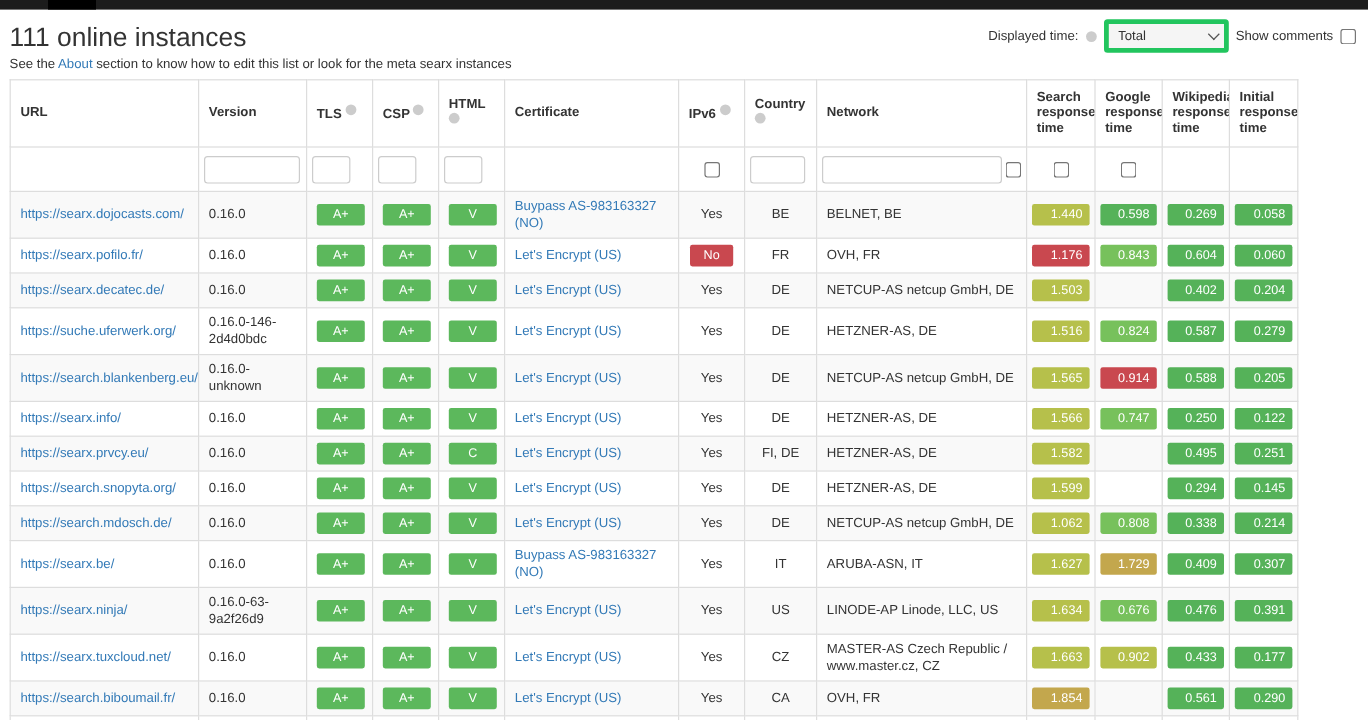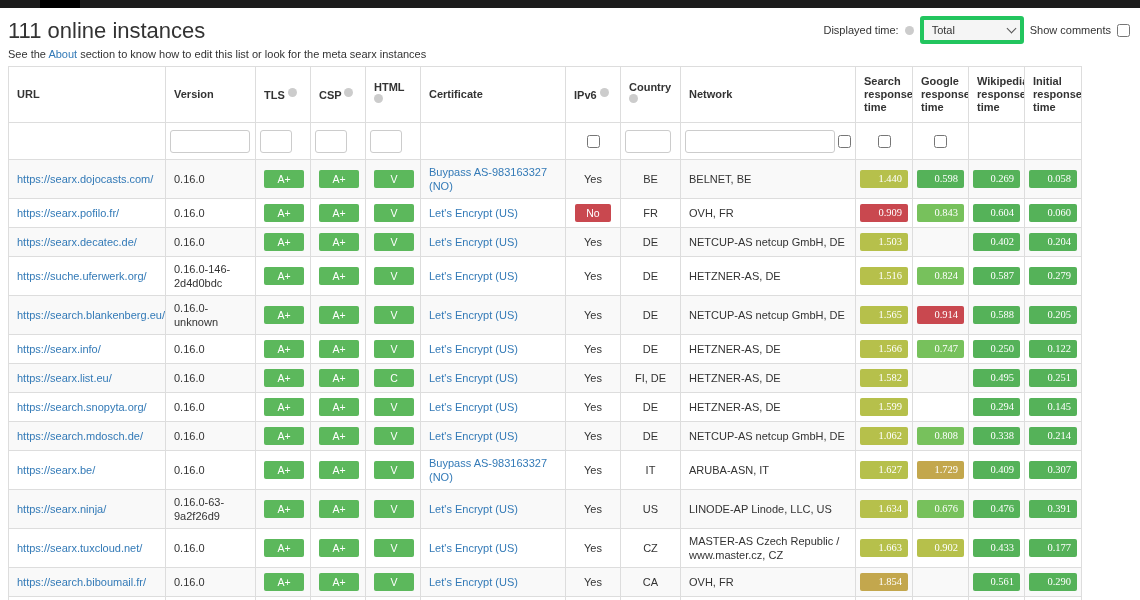--- a/index.html
+++ b/index.html
@@ -53,21 +53,21 @@
   .badge{
     display:inline-block;background:var(--badge-green);color:#fff;border-radius:2px;
     padding:2px 0;width:40px;text-align:center;font-size:10.5px;
   }
   .no-badge{
     display:inline-block;background:var(--time-red);color:#fff;border-radius:2px;
     padding:2px 0;width:36px;text-align:center;font-size:10.5px;
   }
   .tbadge{
     display:block;margin:0 1px;color:#fff;border-radius:2px;padding:2px 6px;
-    text-align:right;font-size:10.5px;min-height:15px;font-family:Liberation Serif, serif;
+    text-align:right;font-size:10.5px;min-height:15px;
   }
   .t-green{background:var(--time-green);} .t-lightgreen{background:var(--time-lightgreen);}
   .t-olive{background:var(--time-olive);} .t-gold{background:var(--time-gold);} .t-red{background:var(--time-red);}
   td.time-cell{padding:5px 3px;}
 </style>
 </head>
 <body>
 
 <div class="topbar">
     <div class="seg"></div>
@@ -168,21 +168,21 @@
           <td><a href="#">https://searx.pofilo.fr/</a></td>
           <td>0.16.0</td>
           <td class="center"><span class="badge">A+</span></td>
           <td class="center"><span class="badge">A+</span></td>
           <td class="center"><span class="badge">V</span></td>
           <td><a href="#">Let's Encrypt (US)</a></td>
           <td class="center"><span class="no-badge">No</span></td>
           <td class="center">FR</td>
           <td>OVH, FR</td>
           <td class="time-cell">
-            <span class="tbadge t-red">0.909</span>
+            <span class="tbadge t-red">1.176</span>
           </td>
           <td class="time-cell">
             <span class="tbadge t-lightgreen">0.843</span>
           </td>
           <td class="time-cell">
             <span class="tbadge t-green">0.604</span>
           </td>
           <td class="time-cell">
             <span class="tbadge t-green">0.060</span>
           </td>
@@ -271,21 +271,21 @@
             <span class="tbadge t-lightgreen">0.747</span>
           </td>
           <td class="time-cell">
             <span class="tbadge t-green">0.250</span>
           </td>
           <td class="time-cell">
             <span class="tbadge t-green">0.122</span>
           </td>
         </tr>
         <tr>
-          <td><a href="#">https://searx.list.eu/</a></td>
+          <td><a href="#">https://searx.prvcy.eu/</a></td>
           <td>0.16.0</td>
           <td class="center"><span class="badge">A+</span></td>
           <td class="center"><span class="badge">A+</span></td>
           <td class="center"><span class="badge">C</span></td>
           <td><a href="#">Let's Encrypt (US)</a></td>
           <td class="center">Yes</td>
           <td class="center">FI, DE</td>
           <td>HETZNER-AS, DE</td>
           <td class="time-cell">
             <span class="tbadge t-olive">1.582</span>

